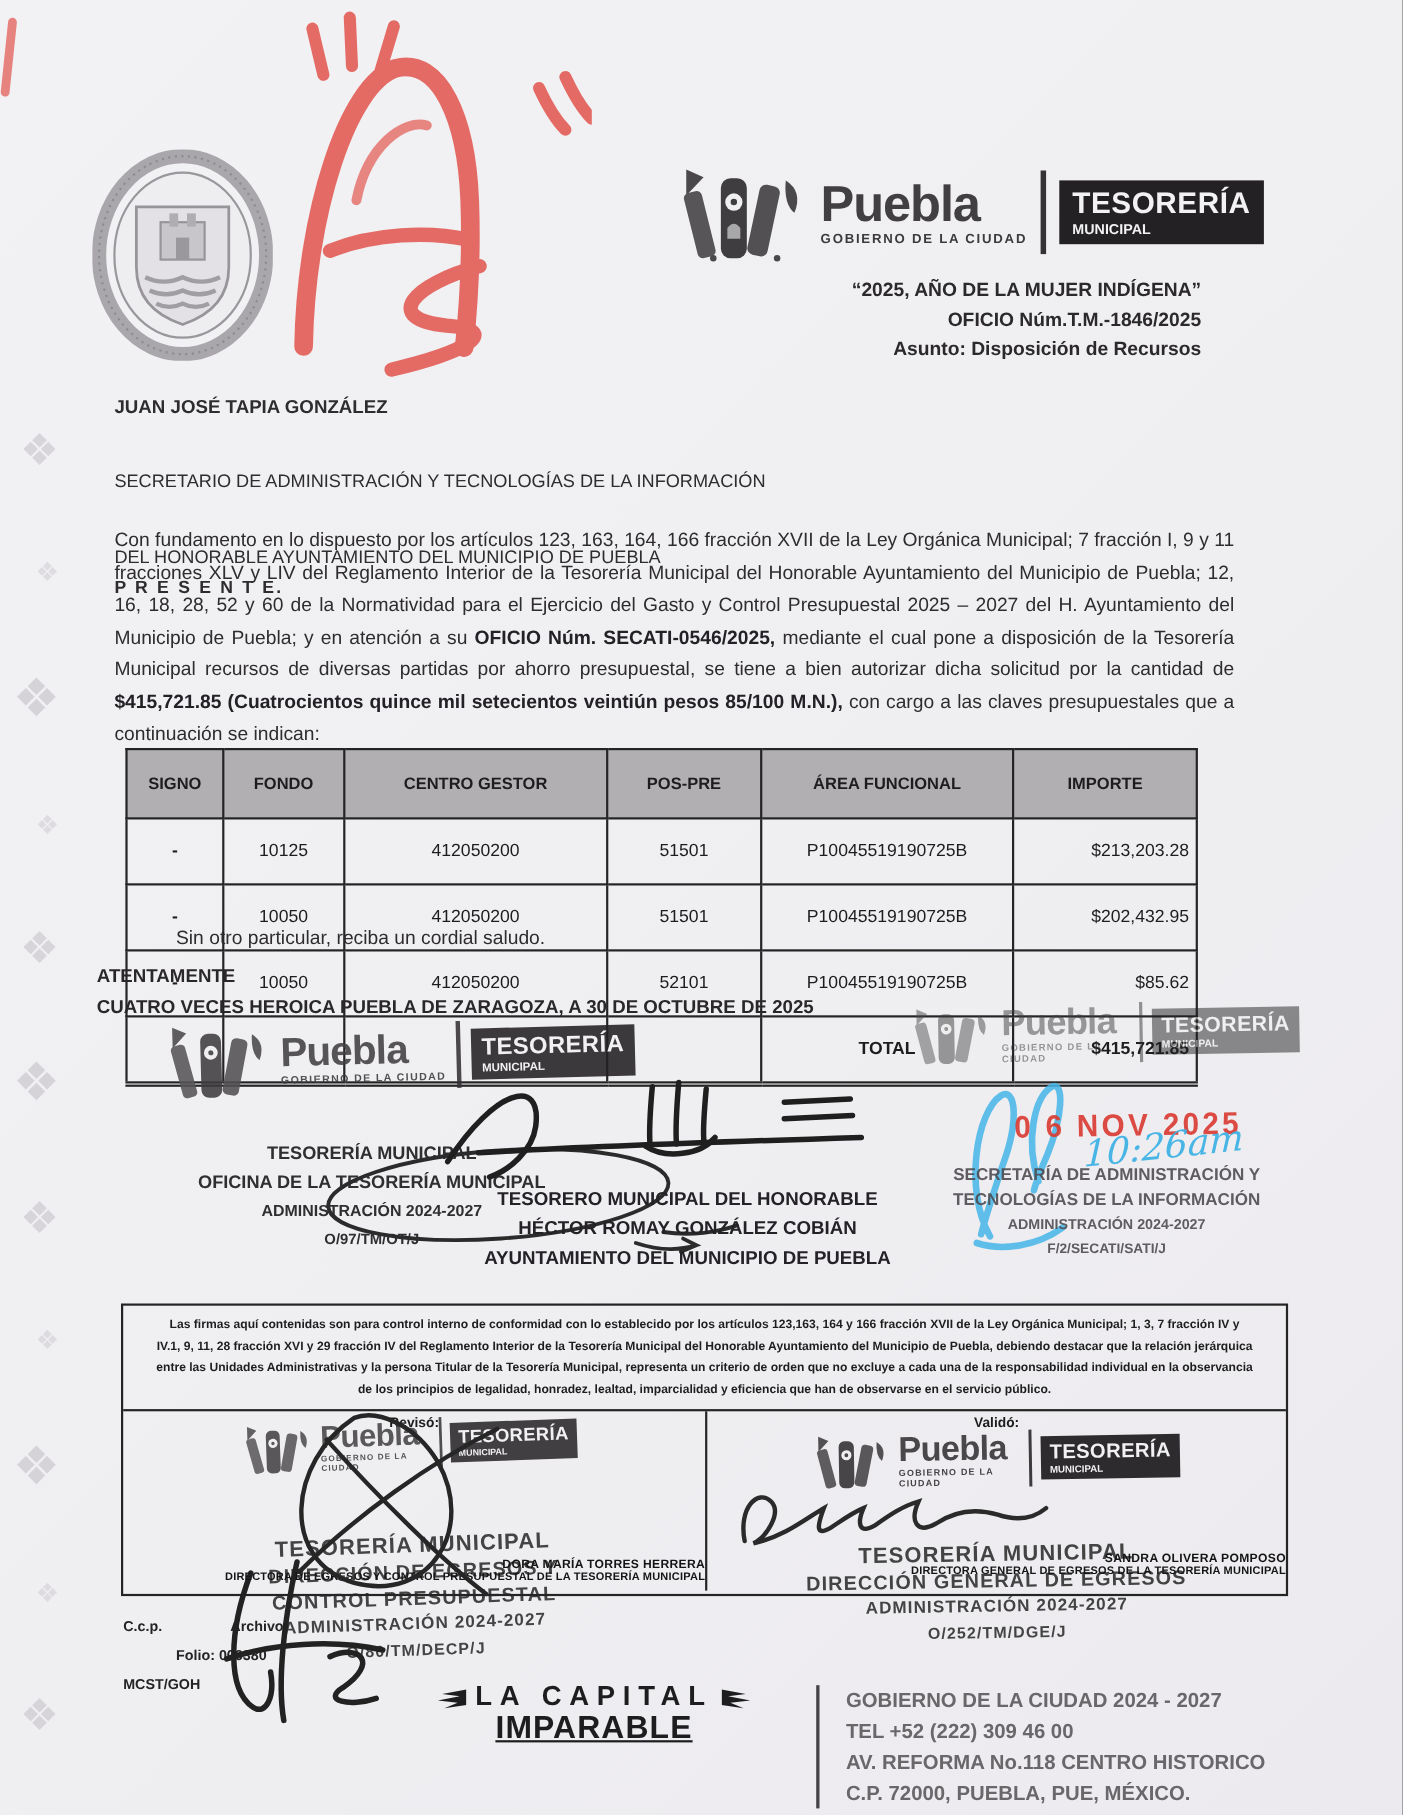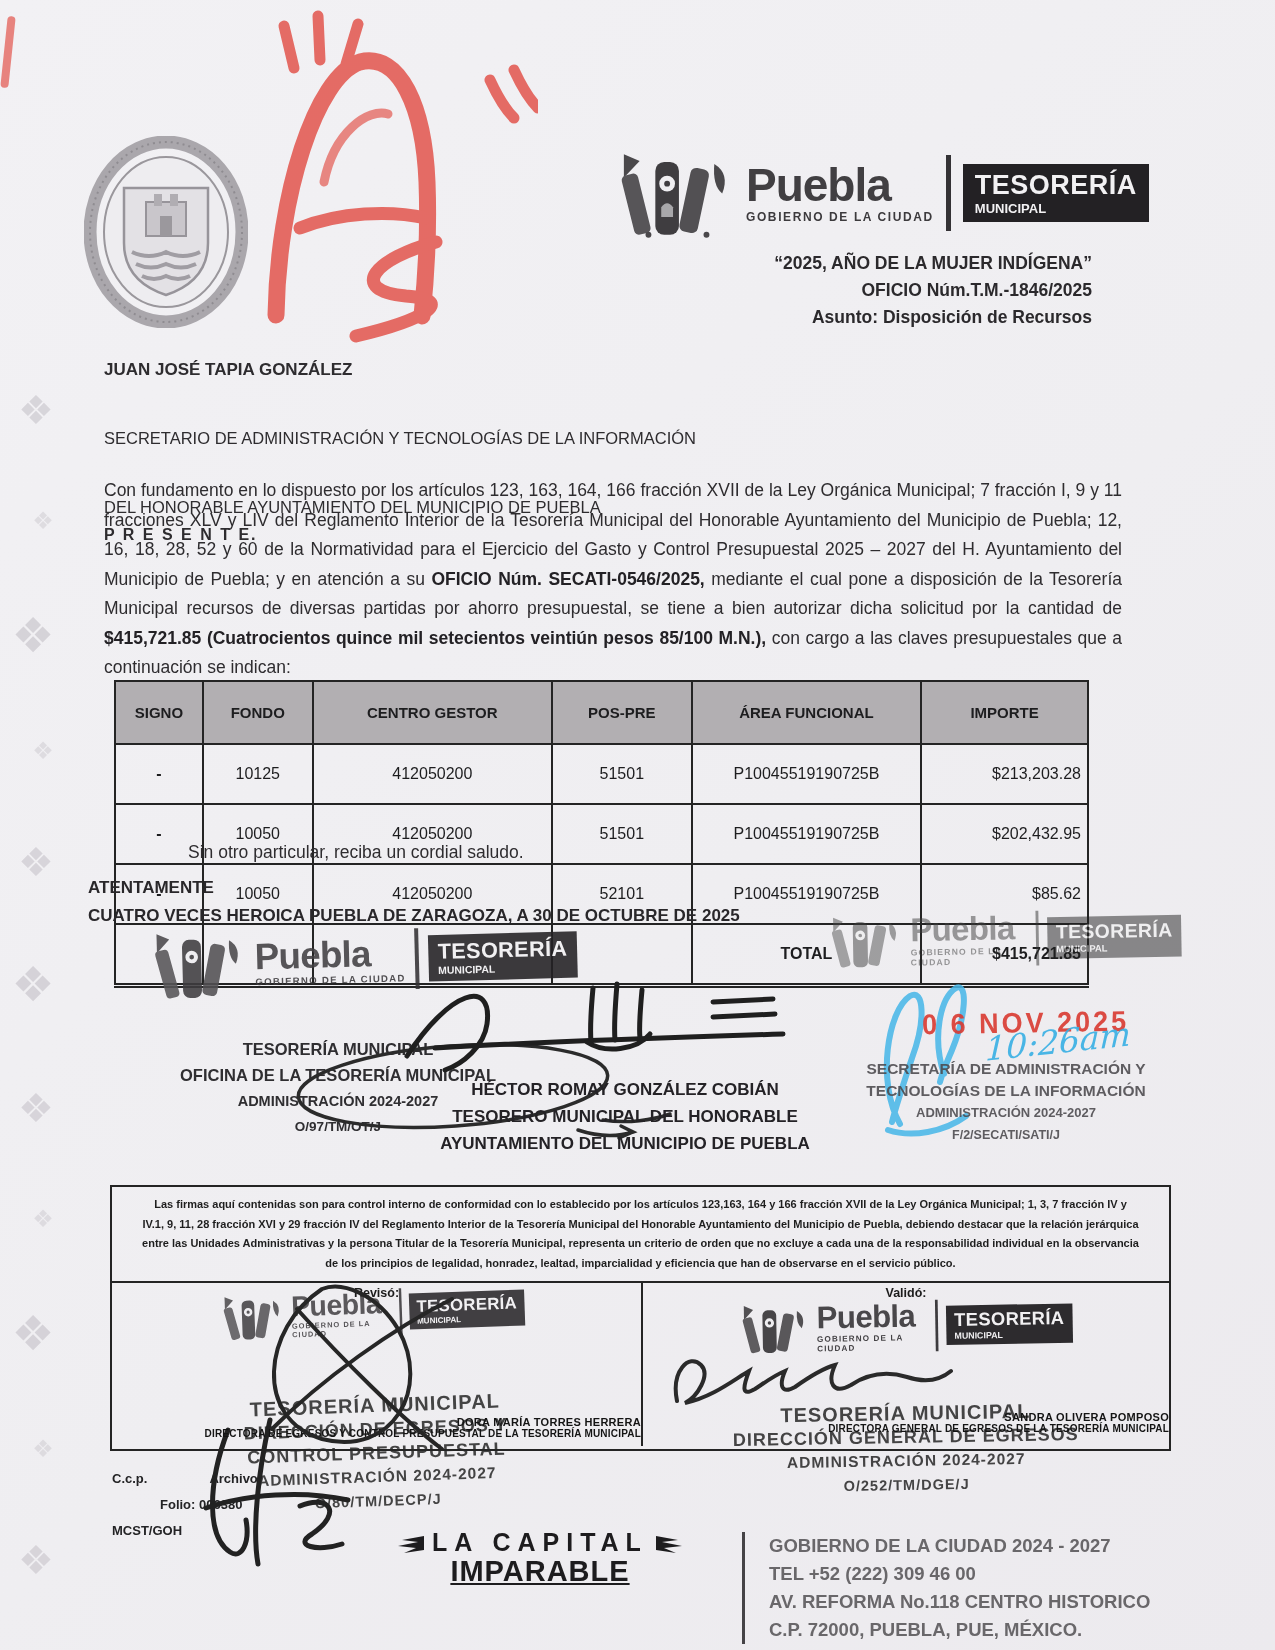--- a/index.html
+++ b/index.html
@@ -48,21 +48,21 @@
   
   table.budget{left:114px;top:680px;width:975px;border-collapse:collapse;position:absolute;
     font-size:16px;color:#1d1d1f;}
   table.budget th,table.budget td{border:2px solid #242424;padding:17px 6px;height:24px;}
   table.budget th{background:#b2afb2;font-size:15px;font-weight:800;height:27px;}
   td.c{text-align:center;}
   td.r{text-align:right;padding-right:10px;}
   td.b{font-weight:800;}
   tr.total td{border-bottom:5px double #242424;}
 
-  .closing{left:188px;top:842px;font-size:17.5px;}
+  .closing{left:160px;top:842px;font-size:17.5px;}
   .centerline{left:88px;width:1055px;text-align:left;font-weight:800;font-size:17px;color:#29272a;}
 
   
   .left-stamp-text{left:138px;top:1036px;width:400px;text-align:center;color:#2f2e31;line-height:26px;}
   .lst1{font-size:16.5px;font-weight:700;}
   .lst2{font-size:14.5px;font-weight:700;}
   .lst3{font-size:13.5px;font-weight:600;}
 
   .signer{left:255px;top:1076px;width:740px;text-align:center;font-weight:800;
     font-size:17px;line-height:27px;color:#242226;}
@@ -307,22 +307,22 @@
       <path d="M198 16 C 196 38, 195 58, 196 70"></path>
       <path d="M222 12 C 220 36, 219 56, 220 68"></path>
       <path d="M247 18 C 245 40, 244 58, 245 66"></path>
       <path d="M192 70 C 210 82, 242 78, 255 62"></path>
       <path d="M318 30 L 378 27"></path>
       <path d="M318 45 L 380 42"></path>
     </svg>
   </div>
 
   <div class="abs signer">
+    <div>TESORERO MUNICIPAL DEL HONORABLE</div>
     <div>HÉCTOR ROMAY GONZÁLEZ COBIÁN</div>
-    <div>TESORERO MUNICIPAL DEL HONORABLE</div>
     <div>AYUNTAMIENTO DEL MUNICIPIO DE PUEBLA</div>
   </div>
 
   <div class="abs stamp-clone faded" style="left:828px;top:908px;transform:scale(.72) rotate(-1deg);">
     <div class="brand">
       <svg width="118" height="94" viewBox="0 0 120 95">
         <path d="M8 32 v-24 l16 7 z" fill="#4a484b"></path>
         <rect x="12" y="28" width="17" height="62" rx="5" fill="#575558" transform="rotate(-14 20 59)"></rect>
         <rect x="40" y="16" width="24" height="74" rx="9" fill="#3f3d40"></rect>
         <circle cx="52" cy="38" r="8" fill="#efeef1"></circle>

